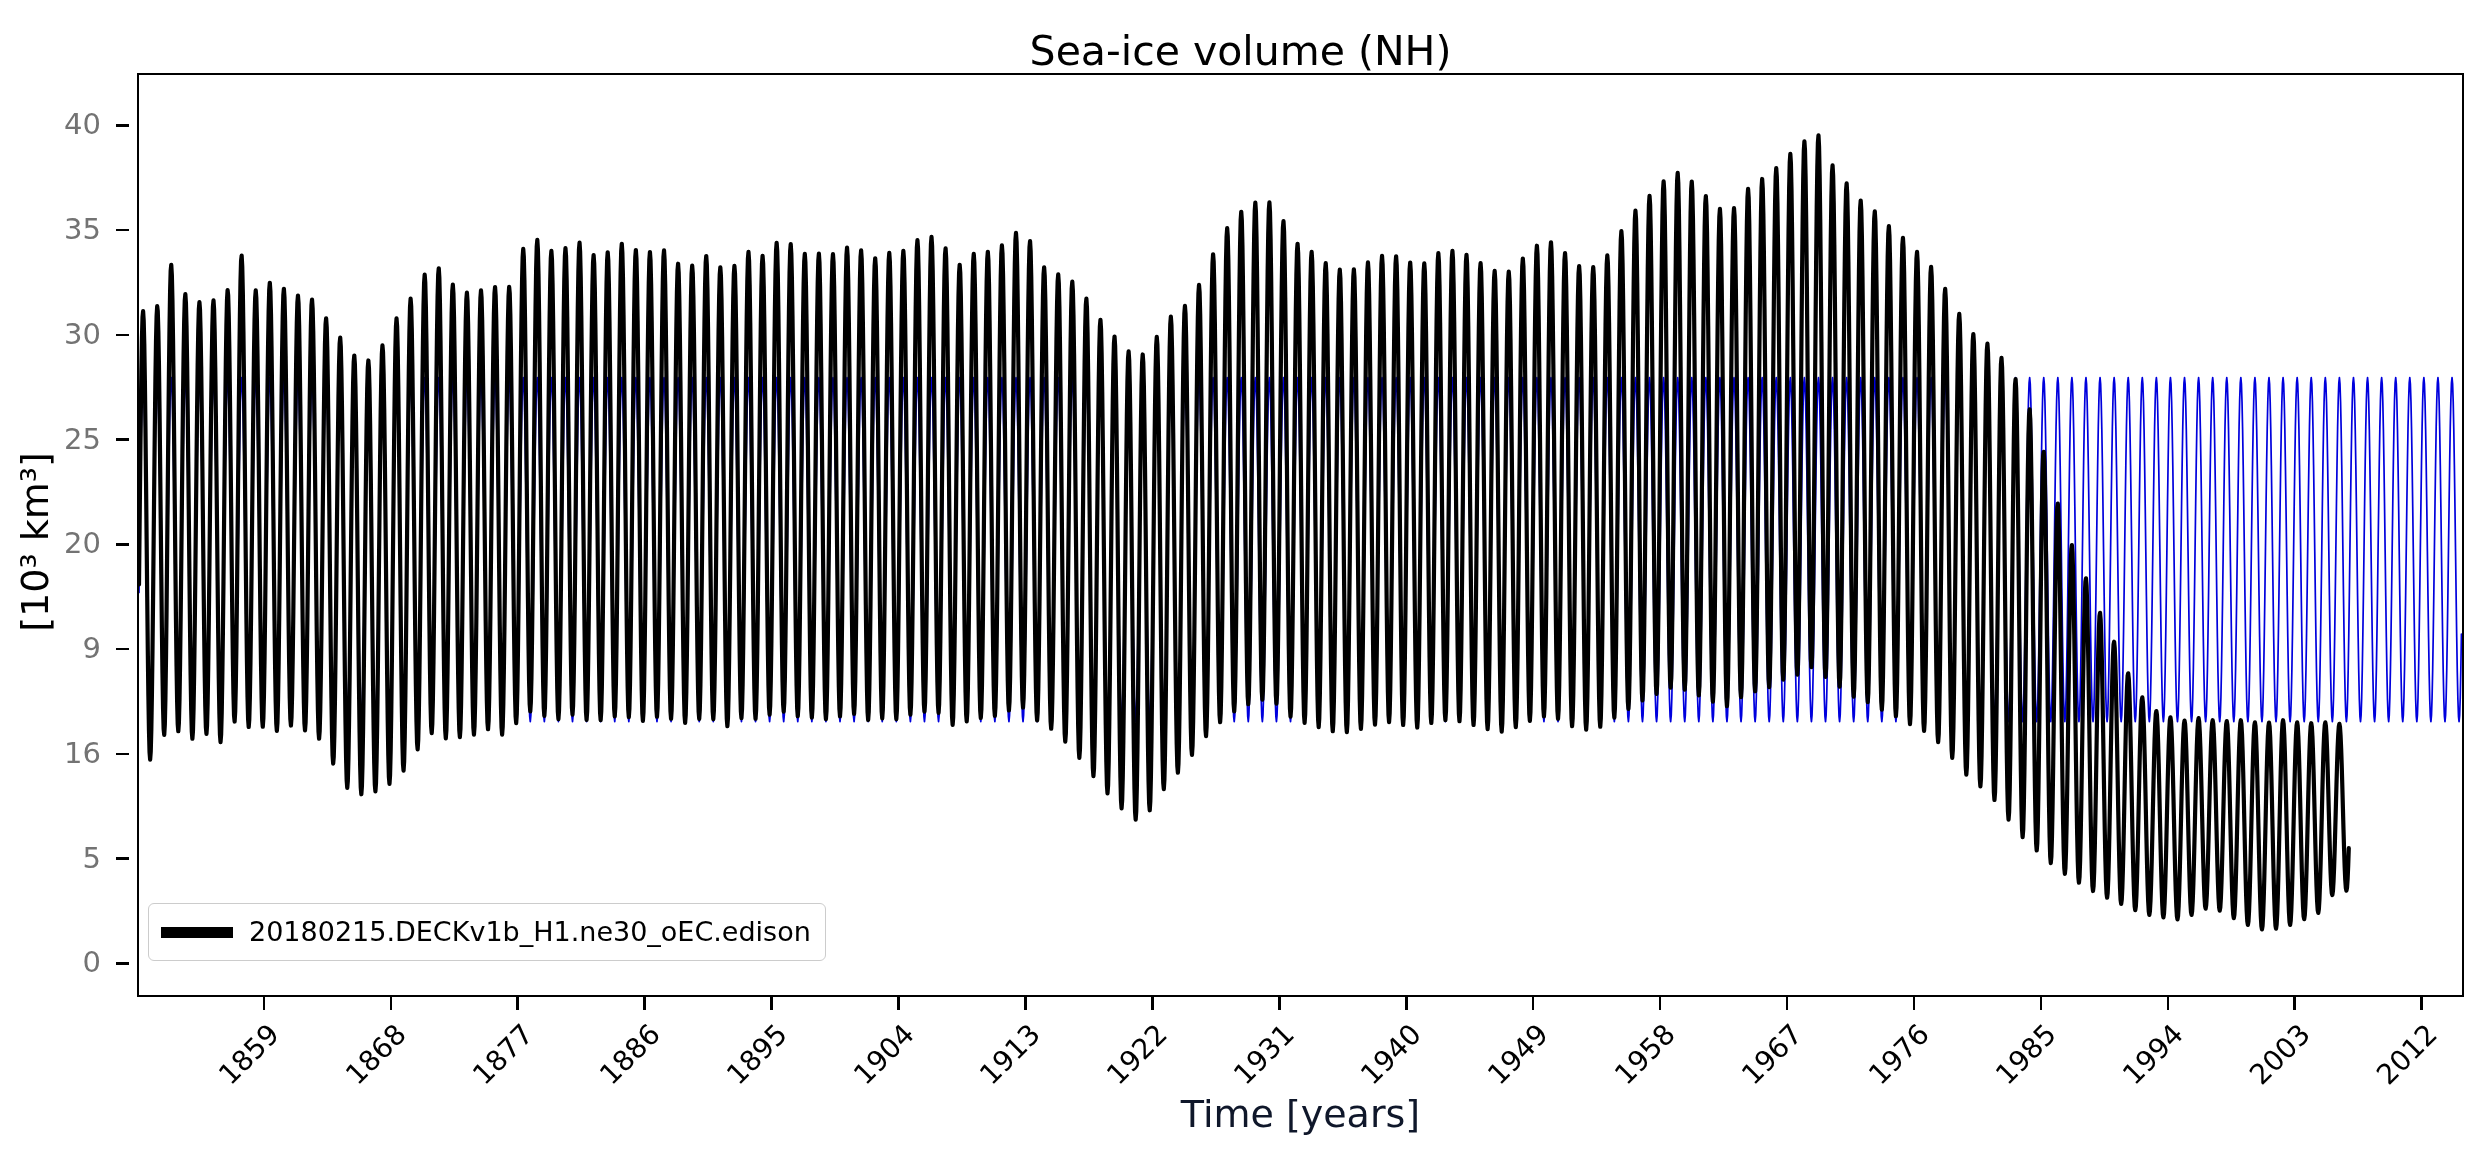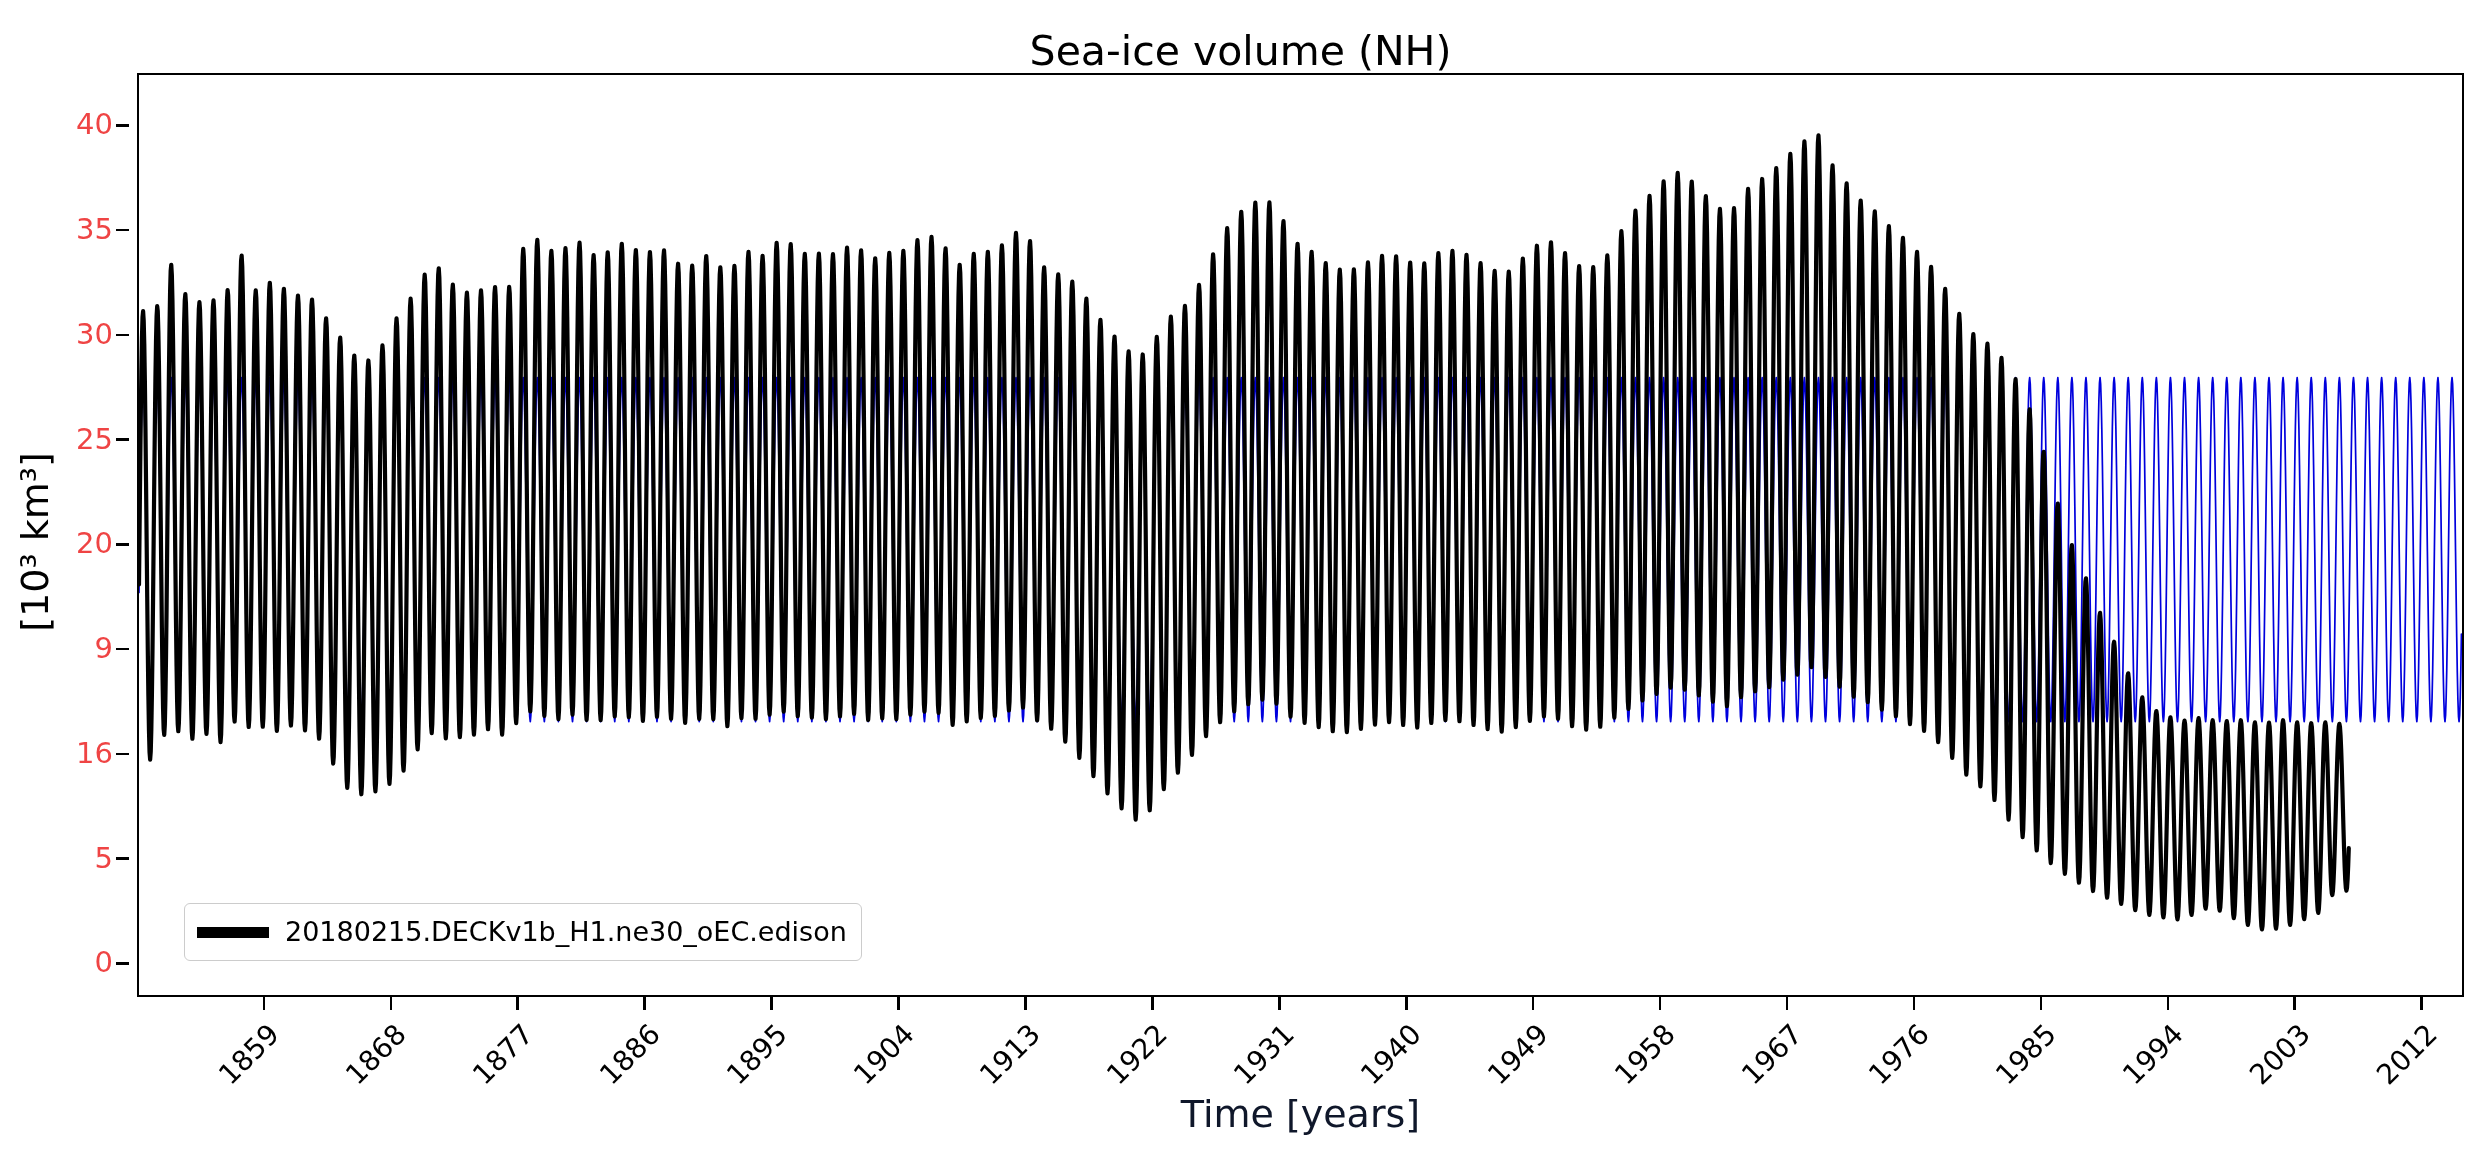--- a/index.html
+++ b/index.html
@@ -18,22 +18,22 @@
 
   
   #plot-area{
     position:absolute;left:137px;top:73px;width:2327px;height:924px;
     border:2.6px solid #000;box-sizing:border-box;background:#fff;overflow:hidden;
   }
   #series-svg{position:absolute;left:0;top:0;width:100%;height:100%;display:block;}
   #y-ticks{position:absolute;left:0;top:0;width:2481px;height:1151px;}
   .ytick-row{position:absolute;left:0;width:137px;height:0;}
   .ytick-row span{
-    position:absolute;right:24px;top:-17px;font-size:29px;line-height:32px;
-    color:#ef4444;white-space:nowrap;text-align:left;
+    position:absolute;right:36px;top:-17px;font-size:29px;line-height:32px;
+    color:#737373;white-space:nowrap;text-align:left;
   }
   .ytick-row i{
     position:absolute;right:8px;top:-1.3px;width:13px;height:2.6px;background:#000;
   }
 
   
   #x-ticks{position:absolute;left:0;top:0;width:2481px;height:1151px;}
   .xtick{position:absolute;top:997px;width:0;height:0;}
   .xtick i{position:absolute;left:-1.3px;top:0;width:2.6px;height:13px;background:#000;}
   .xtick span{
@@ -54,21 +54,20 @@
     white-space:nowrap;
   }
 
   
   #legend{
     position:absolute;left:148px;top:903px;
     background:#fff;border:1.4px solid #ccc;border-radius:6px;
     padding:9px 14px 9px 12px;
     display:flex;flex-direction:column;gap:2px;
     box-sizing:border-box;
-    margin-left:36px;
   }
   .legend-row{display:flex;align-items:center;height:38px;}
   .legend-swatch{width:72px;margin-right:16px;display:flex;align-items:center;justify-content:center;}
   .legend-swatch.thick{height:11px;}
   .legend-swatch.thin{height:4px;}
   .legend-label{font-size:27px;line-height:30px;color:#000;white-space:nowrap;}
 </style>
 </head>
 <body>
 

